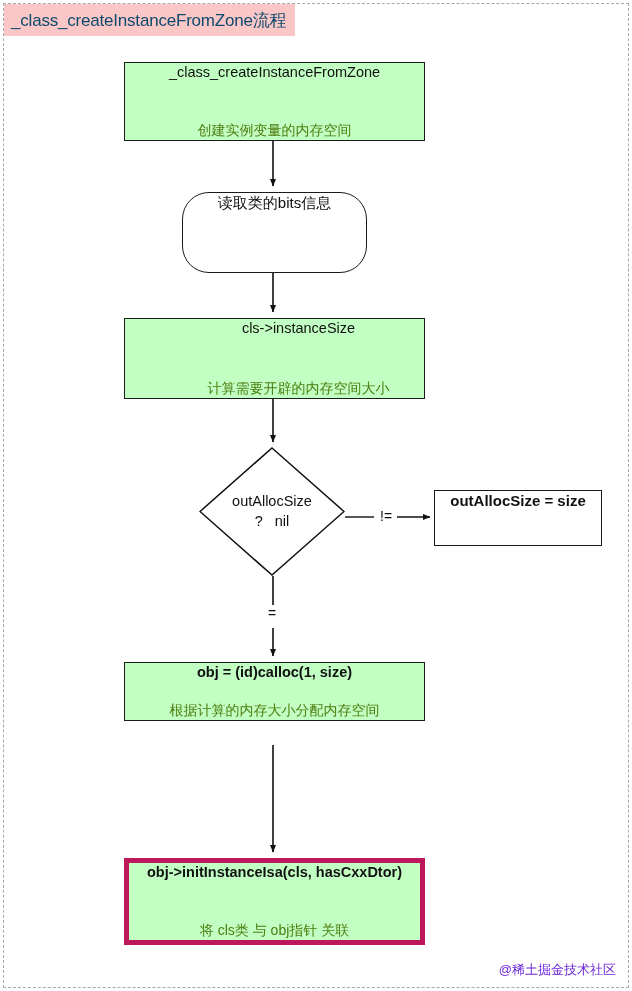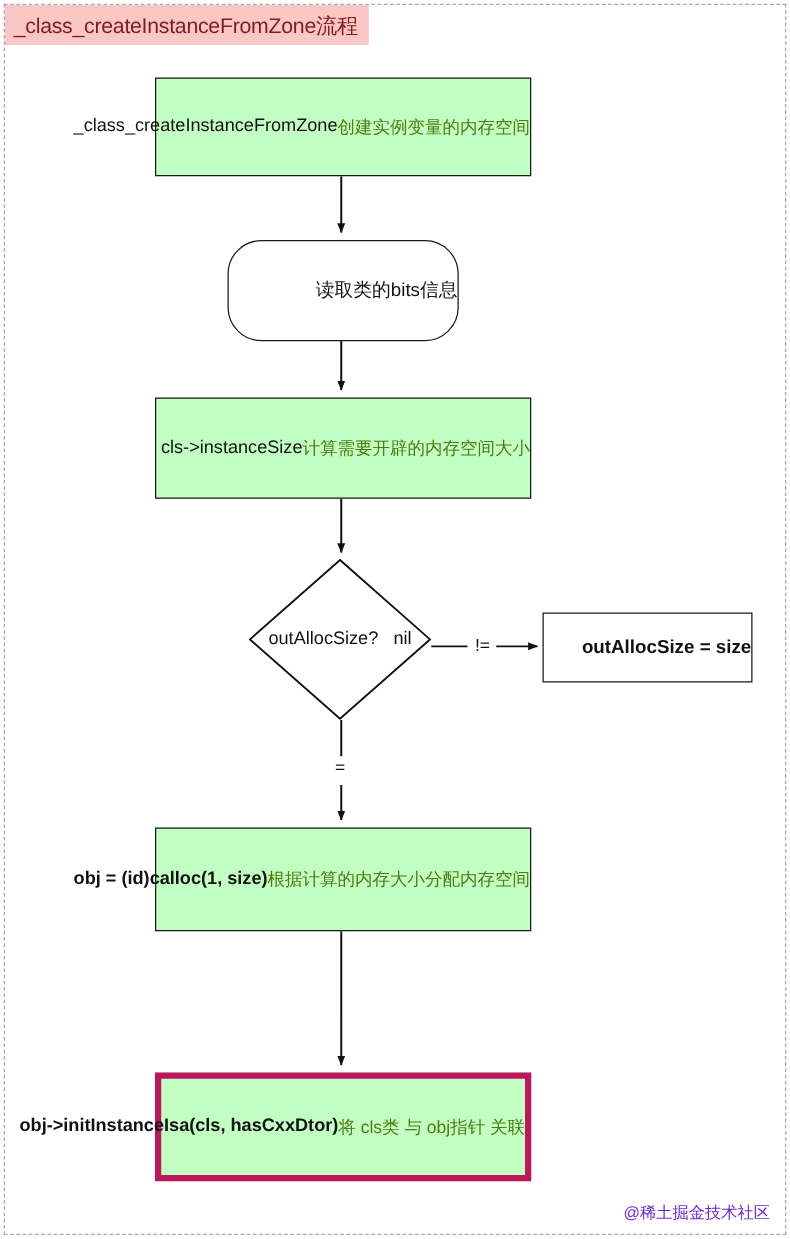--- a/index.html
+++ b/index.html
@@ -34,21 +34,21 @@
     left: 4px;
     top: 4px;
     height: 32px;
     padding: 0 9px 0 7px;
     background: #fbc6c6;
     display: flex;
     align-items: center;
   }
   #title-banner .title-text {
     font-size: 17px;
-    color: #7f1d1d;
+    color: #0c4a6e;
     letter-spacing: -0.2px;
     white-space: nowrap;
   }
 
   
   #diagram {
     position: absolute;
     left: 0;
     top: 0;
     width: 632px;
@@ -59,23 +59,23 @@
     left: 0;
     top: 0;
     width: 632px;
     height: 991px;
   }
 
   
   .node {
     position: absolute;
     display: flex;
-    flex-direction: row;
+    flex-direction: column;
     align-items: center;
-    justify-content: flex-end;
+    justify-content: space-between;
     text-align: center;
     line-height: 1.28;
   }
   .node.green {
     background: #c2ffc2;
     border: 1px solid #1a1a1a;
   }
   .node.green.borderless {
     border: 5px solid #be185d;
   }
@@ -112,21 +112,21 @@
     height: 129px;
   }
   #decision-outallocsize .diamond-shape {
     position: absolute;
     inset: 0;
   }
   #decision-outallocsize .diamond-label {
     position: absolute;
     inset: 0;
     display: flex;
-    flex-direction: row;
+    flex-direction: column;
     align-items: center;
     justify-content: center;
     font-size: 14.5px;
     color: #111111;
     line-height: 1.35;
     white-space: pre;
   }
 
   
   .edge-label {
@@ -206,21 +206,21 @@
   </div>
 
   <div class="edge-label" style="left:378px; top:508px;">!=</div>
 
   <div class="edge-label" style="left:266px; top:605px;">=</div>
 
   <div class="node plain" id="node-set-outallocsize" style="left:434px; top:490px; width:168px; height:56px;font-weight:bold;">
     <span class="single">outAllocSize = size</span>
   </div>
 
-  <div class="node green" id="node-calloc" style="left:124px; top:662px; width:301px; height:83px;">
+  <div class="node green" id="node-calloc" style="left:124px; top:662px; width:301px; height:59px;">
     <span class="line1 bold">obj = (id)calloc(1, size)</span>
     <span class="line2">根据计算的内存大小分配内存空间</span>
   </div>
 
   <div class="node green borderless" id="node-init-isa" style="left:124px; top:858px; width:301px; height:87px;">
     <span class="line1 bold">obj-&gt;initInstanceIsa(cls, hasCxxDtor)</span>
     <span class="line2">将 cls类 与 obj指针 关联</span>
   </div>
 
 </div>

